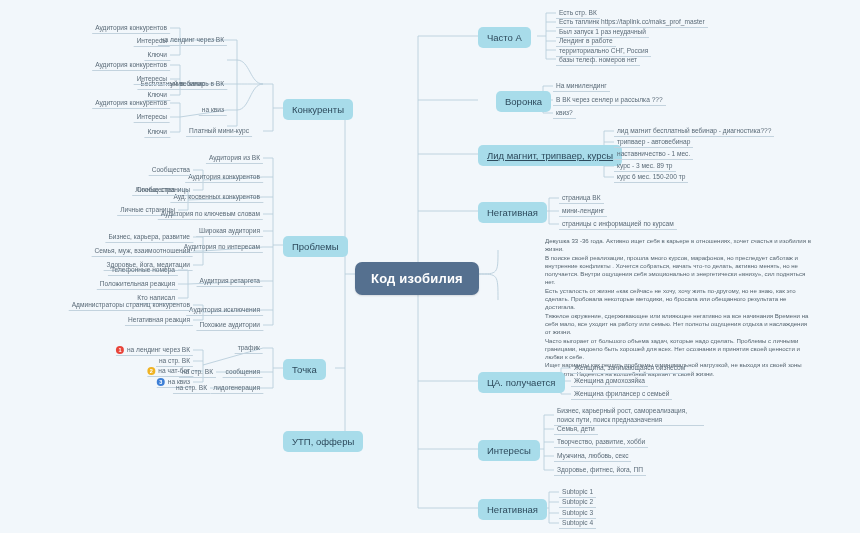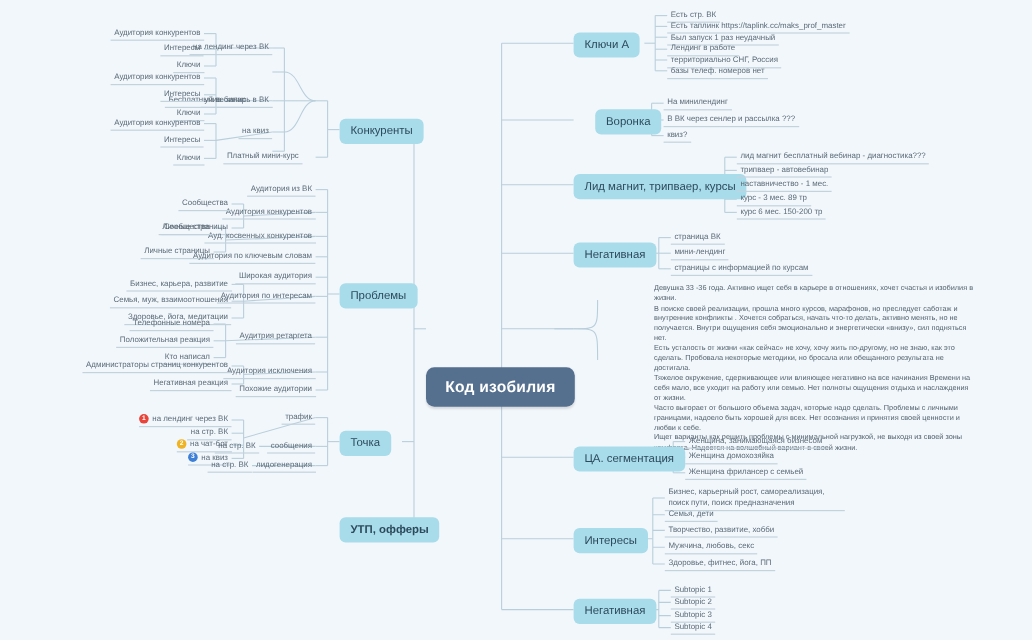--- a/index.html
+++ b/index.html
@@ -218,55 +218,55 @@
       <path d="M203,350 L193,350"></path>
       <path d="M203,361 L193,361"></path>
       <path d="M203,371 L193,371"></path>
       <path d="M203,382 L193,382"></path>
       <path d="M263,348 L203,365"></path>
       <path d="M263,372 L216,372"></path>
       <path d="M263,388 L210,388"></path>
       </g>
   </svg>
 
-  <div class="node central" style="left:355px; top:262px;margin-top:44px;">Код изобилия</div>
-
-  <div class="node l1" style="left:478px; top:27px;">Ключи А</div>
+  <div class="node central" style="left:355px; top:262px;">Код изобилия</div>
+
+  <div class="node l1" style="left:478px; top:27px;">Часто А</div>
   <div class="node leaf" style="left:556px; top:8px;">Есть стр. ВК</div>
   <div class="node leaf" style="left:556px; top:17px;">Есть таплинк https://taplink.cc/maks_prof_master</div>
   <div class="node leaf" style="left:556px; top:27px;">Был запуск 1 раз неудачный</div>
   <div class="node leaf" style="left:556px; top:36px;">Лендинг в работе</div>
   <div class="node leaf" style="left:556px; top:46px;">территориально СНГ, Россия</div>
   <div class="node leaf" style="left:556px; top:55px;">базы телеф. номеров нет</div>
 
   <div class="node l1" style="left:496px; top:91px;">Воронка</div>
   <div class="node leaf" style="left:553px; top:81px;">На минилендинг</div>
   <div class="node leaf" style="left:553px; top:95px;">В ВК через сенлер и рассылка ???</div>
   <div class="node leaf" style="left:553px; top:108px;">квиз?</div>
 
-  <div class="node l1" style="left:478px; top:145px;">Лид магнит, трипваер, курсы</div>
+  <div class="node l1" style="left:478px; top:145px;text-decoration:underline;">Лид магнит, трипваер, курсы</div>
   <div class="node leaf" style="left:614px; top:126px;">лид магнит бесплатный вебинар - диагностика???</div>
   <div class="node leaf" style="left:614px; top:137px;">трипваер - автовебинар</div>
   <div class="node leaf" style="left:614px; top:149px;">наставничество - 1 мес.</div>
   <div class="node leaf" style="left:614px; top:161px;">курс - 3 мес. 89 тр</div>
   <div class="node leaf" style="left:614px; top:172px;">курс 6 мес. 150-200 тр</div>
 
   <div class="node l1" style="left:478px; top:202px;">Негативная</div>
   <div class="node leaf" style="left:559px; top:193px;">страница ВК</div>
   <div class="node leaf" style="left:559px; top:206px;">мини-лендинг</div>
   <div class="node leaf" style="left:559px; top:219px;">страницы с информацией по курсам</div>
 
   <div class="node para" style="left:545px; top:237px;">Девушка 33 -36 года. Активно ищет себя в карьере в отношениях, хочет счастья и изобилия  в жизни.
 В поиске своей реализации, прошла много курсов, марафонов, но преследует саботаж и внутренние конфликты . Хочется собраться, начать что-то делать, активно менять, но не получается. Внутри ощущения себя эмоционально и энергетически «внизу», сил подняться нет.
 Есть усталость от жизни «как сейчас» не хочу, хочу жить по-другому, но не знаю, как это сделать. Пробовала некоторые методики, но бросала или обещанного результата не достигала.
 Тяжелое окружение, сдерживающее или влияющее негативно на все начинания Времени на себя мало, все уходит на работу или семью. Нет полноты ощущения отдыха и наслаждения от жизни.
 Часто выгорает от большого объема задач, которые надо сделать. Проблемы с личными границами, надоело быть хорошей для всех. Нет осознания и принятия своей ценности и любви к себе.
 Ищет варианты как решить проблемы с минимальной нагрузкой, не выходя из своей зоны комфорта. Надеется на волшебный вариант в своей жизни.</div>
 
-  <div class="node l1" style="left:478px; top:372px;">ЦА. сегментация</div>
+  <div class="node l1" style="left:478px; top:372px;">ЦА. получается</div>
   <div class="node leaf" style="left:571px; top:363px;">Женщина, занимающаяся бизнесом</div>
   <div class="node leaf" style="left:571px; top:376px;">Женщина домохозяйка</div>
   <div class="node leaf" style="left:571px; top:389px;">Женщина фрилансер с семьей</div>
 
   <div class="node l1" style="left:478px; top:440px;">Интересы</div>
   <div class="node leaf wrap" style="left:554px; top:407px; width:150px;">Бизнес, карьерный рост, самореализация, поиск пути, поиск предназначения</div>
   <div class="node leaf" style="left:554px; top:424px;">Семья, дети</div>
   <div class="node leaf" style="left:554px; top:437px;">Творчество, развитие, хобби</div>
   <div class="node leaf" style="left:554px; top:451px;">Мужчина, любовь, секс</div>
   <div class="node leaf" style="left:554px; top:465px;">Здоровье, фитнес, йога, ПП</div>
@@ -337,15 +337,15 @@
 
   <div class="node leaf" style="left:193px; top:356px; transform:translateX(-100%);">на стр. ВК</div>
 
   <div class="node leaf badged" style="left:193px; top:366px; transform:translateX(-100%);"><span class="badge b-yel">2</span><span>на чат-бот</span></div>
 
   <div class="node leaf badged" style="left:193px; top:377px; transform:translateX(-100%);"><span class="badge b-blu">3</span><span>на квиз</span></div>
 
   <div class="node leaf" style="left:216px; top:367px; transform:translateX(-100%);">на стр. ВК</div>
   <div class="node leaf" style="left:210px; top:383px; transform:translateX(-100%);">на стр. ВК</div>
 
-  <div class="node l1" style="left:283px; top:431px;font-weight:bold;">УТП, офферы</div>
+  <div class="node l1" style="left:283px; top:431px;">УТП, офферы</div>
 
 </div>
 
 </body></html>

